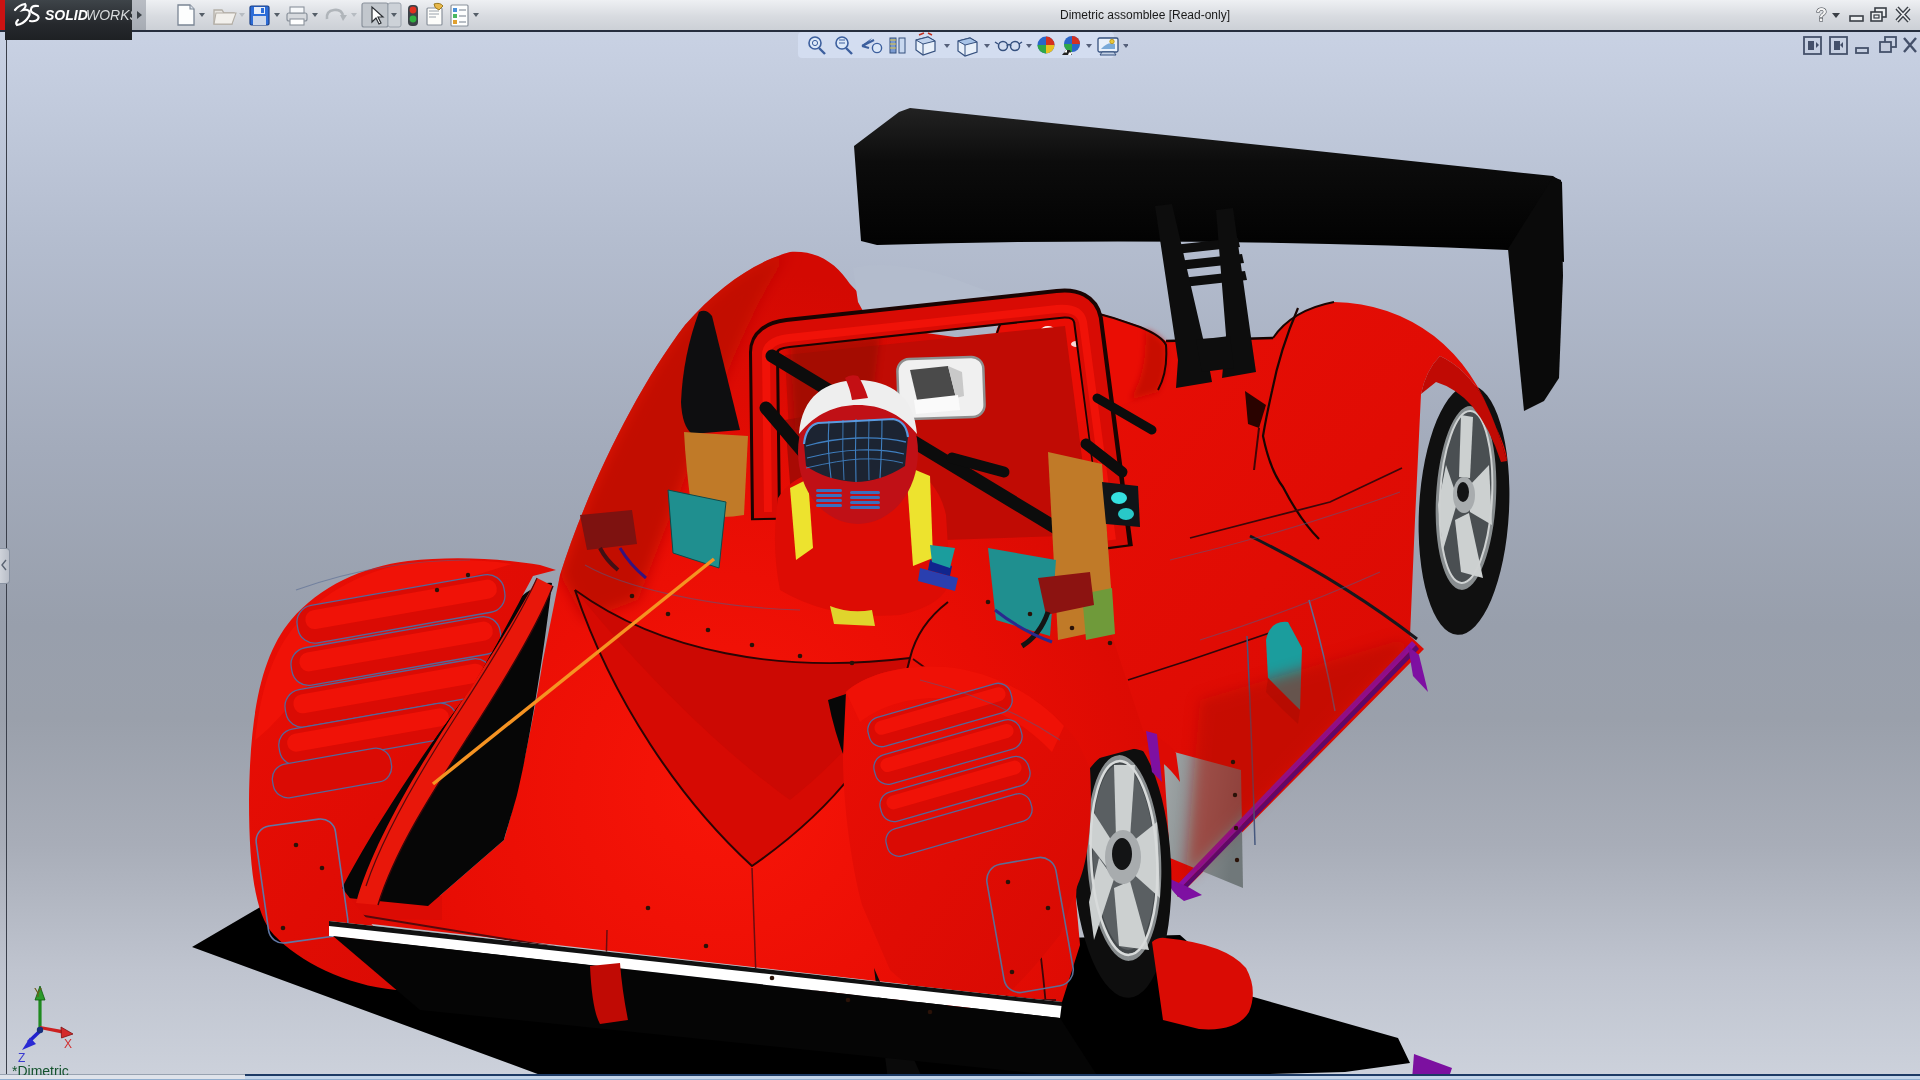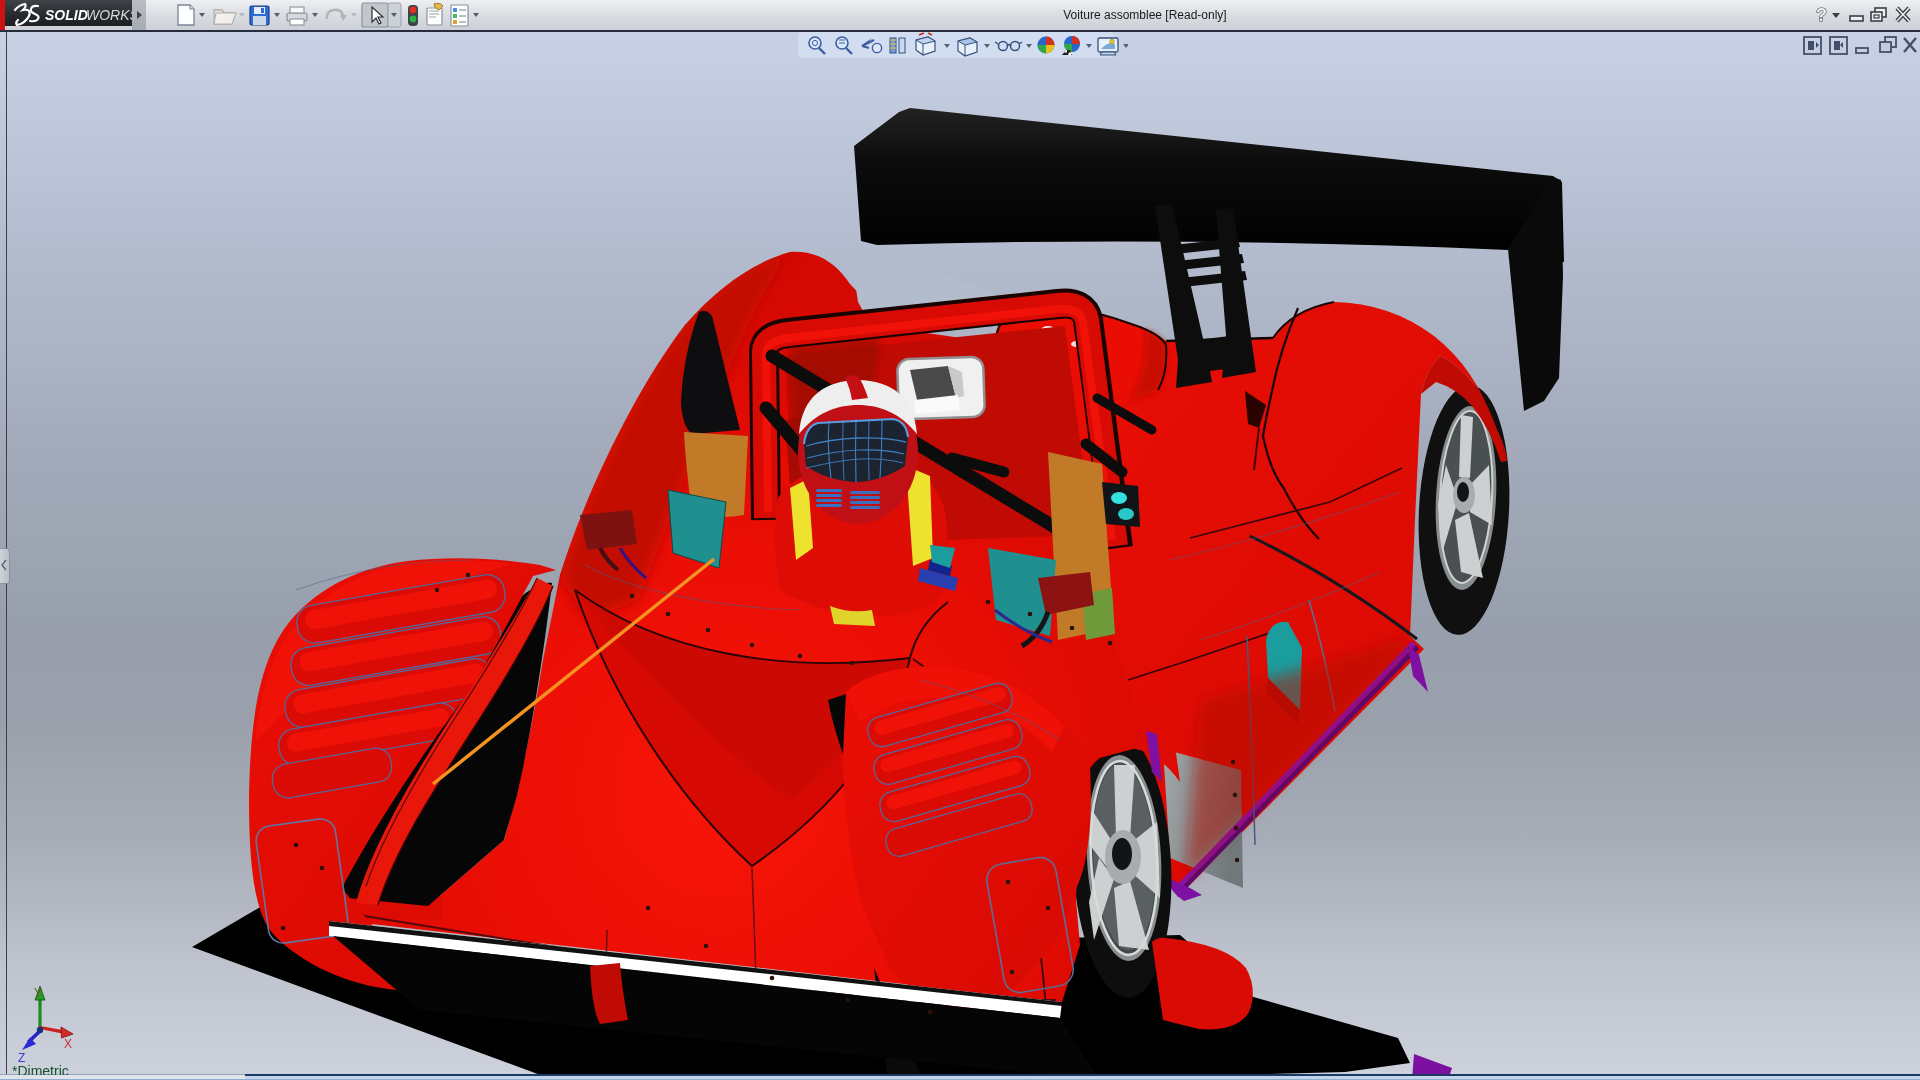--- a/index.html
+++ b/index.html
@@ -1,20 +1,20 @@
 <!DOCTYPE html>
 <html><head>
 <meta charset="utf-8">
 <style>
 html,body{margin:0;padding:0;width:1920px;height:1080px;overflow:hidden;font-family:"Liberation Sans",sans-serif;}
 #app{position:absolute;left:0;top:0;width:1920px;height:1080px;background:#cfd3da;}
 
 #topbar{position:absolute;left:0;top:0;width:1920px;height:30px;background:linear-gradient(#eef0f3,#d8dbe0 55%,#ccd0d6);border-bottom:2px solid #262e3e;}
 #redstrip{position:absolute;left:0;top:0;width:5px;height:30px;background:#cc1212;}
-#swlogo{position:absolute;left:5px;top:0;width:127px;height:26px;background:linear-gradient(#3e4449,#26292d 60%,#1e2124);color:#fff;}
+#swlogo{position:absolute;left:5px;top:0;width:127px;height:40px;background:linear-gradient(#3e4449,#26292d 60%,#1e2124);color:#fff;}
 #swexp{position:absolute;left:132px;top:0;width:14px;height:30px;background:linear-gradient(#b9bdc4,#a6abb3);}
 #title{position:absolute;left:1000px;top:8px;width:290px;text-align:center;font-size:12px;color:#1a1a1a;}
 
 #vp{position:absolute;left:0px;top:30px;width:1920px;height:1044px;background:linear-gradient(180deg,#c9d2e4 0%,#b4bdcf 20%,#a3abbb 40%,#989fac 57%,#9aa0ab 66%,#a8adb8 78%,#bfc4cf 90%,#ccd1db 100%);}
 #vp .borderL{position:absolute;left:6px;top:0;width:1px;height:1044px;background:#3a3f4a;}
 #scene{position:absolute;left:0;top:0;}
 
 #botleft{position:absolute;left:0;top:1074px;width:245px;height:6px;background:#dfe3ea;border-top:1px solid #98a2b0;}
 #botright{position:absolute;left:245px;top:1074px;width:1675px;height:6px;background:#c3d5ea;border-top:2px solid #1d3a64;}
 #botedge{position:absolute;left:0;top:1079px;width:1920px;height:1px;background:#8fadce;}
@@ -513,21 +513,21 @@
 
       <rect x="305" y="5" width="17" height="21" rx="1" fill="#fdfefe" stroke="#8a929c" stroke-width="1.2"></rect>
       <rect x="307" y="8" width="4" height="4" fill="#4a90d8"></rect>
         <path d="M313,10 L320,10" stroke="#9aa2ac" stroke-width="1.4"></path>
       <rect x="307" y="14" width="4" height="4" fill="#4ab860"></rect>
         <path d="M313,16 L320,16" stroke="#9aa2ac" stroke-width="1.4"></path>
       <rect x="307" y="20" width="4" height="4" fill="#e0a030"></rect>
         <path d="M313,22 L320,22" stroke="#9aa2ac" stroke-width="1.4"></path>
       <path d="M327,13 L333,13 L330,17 Z" fill="#555e68"></path>
     </svg>
-    <div id="title">Voiture assomblee [Read-only]</div>
+    <div id="title">Dimetric assomblee [Read-only]</div>
     <svg width="110" height="30" viewBox="0 0 110 30" style="position:absolute;left:1812px;top:0;" xmlns="http://www.w3.org/2000/svg">
       <text x="4" y="21" font-family="Liberation Sans" font-weight="bold" font-size="18" fill="#f2f2f2" stroke="#3a3f46" stroke-width="1.1" paint-order="stroke">?</text>
       <path d="M20,13 L28,13 L24,18 Z" fill="#3a3f46"></path>
       <rect x="38" y="16" width="13" height="5" fill="#eceef0" stroke="#3a3f46" stroke-width="1.6"></rect>
       <rect x="63" y="8" width="11" height="9" fill="#eceef0" stroke="#3a3f46" stroke-width="1.6"></rect>
       <rect x="59" y="12" width="11" height="9" fill="#eceef0" stroke="#3a3f46" stroke-width="1.6"></rect>
       <rect x="62" y="15" width="5" height="3" fill="none" stroke="#3a3f46" stroke-width="1.2"></rect>
       <path d="M85,8 L97,21 M97,8 L85,21" stroke="#3a3f46" stroke-width="4.2"></path>
       <path d="M85,8 L97,21 M97,8 L85,21" stroke="#eceef0" stroke-width="1.6"></path>
     </svg>

